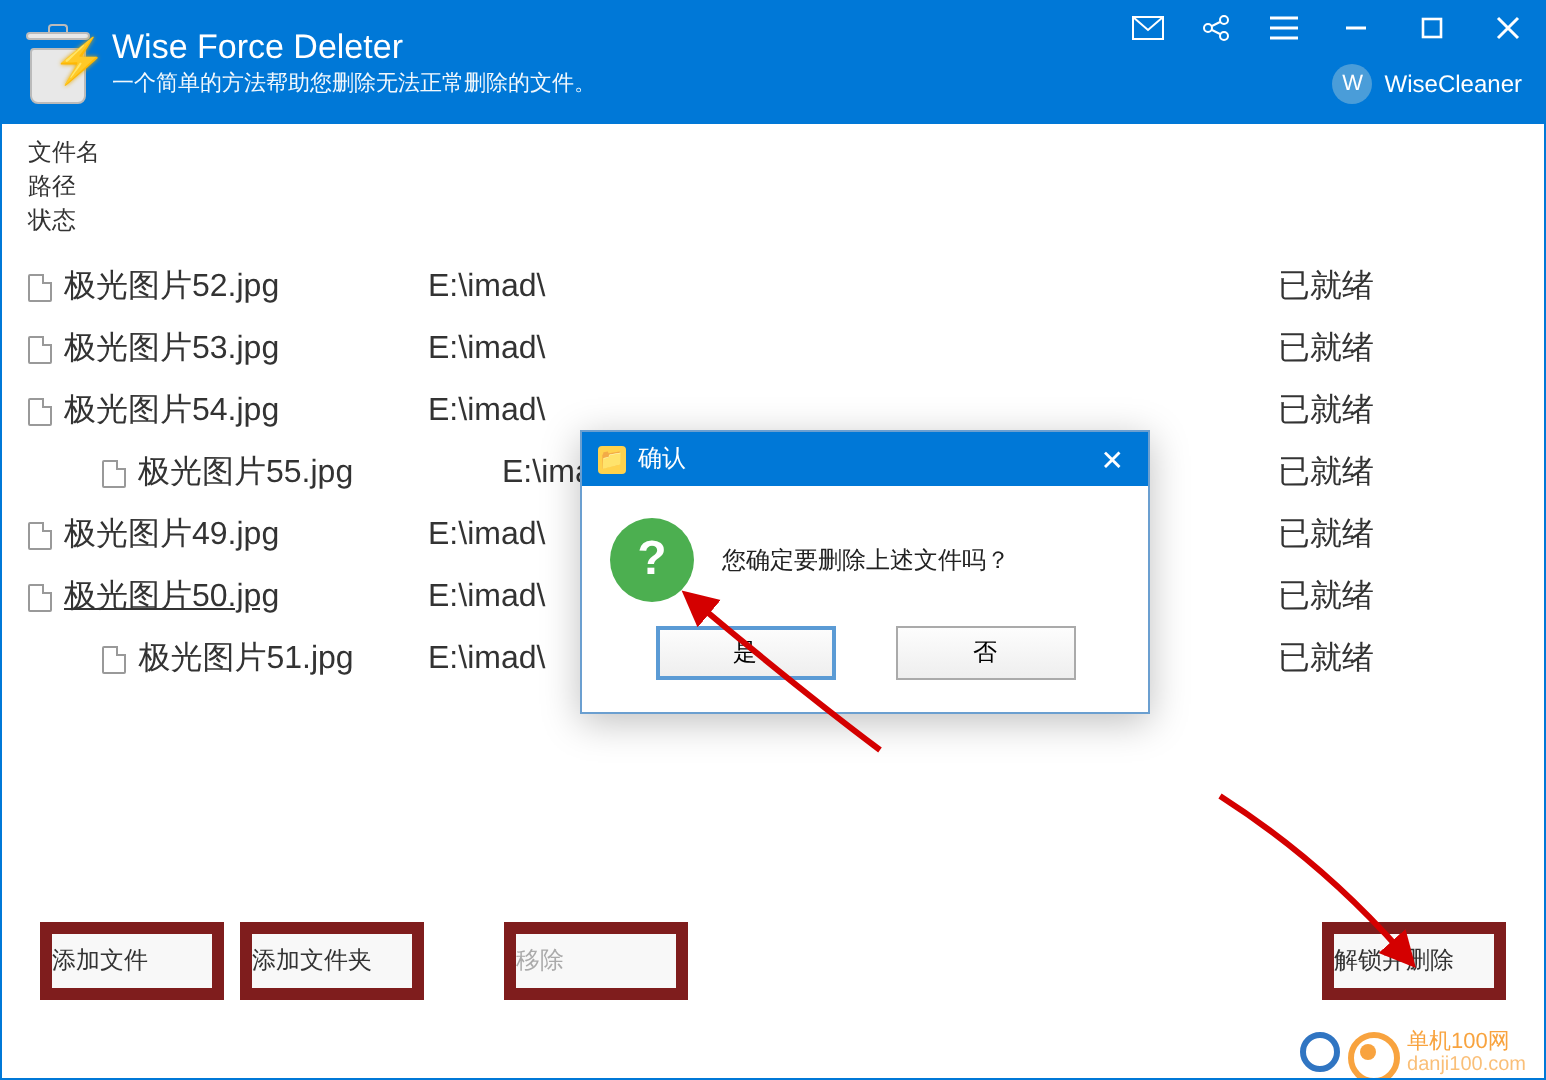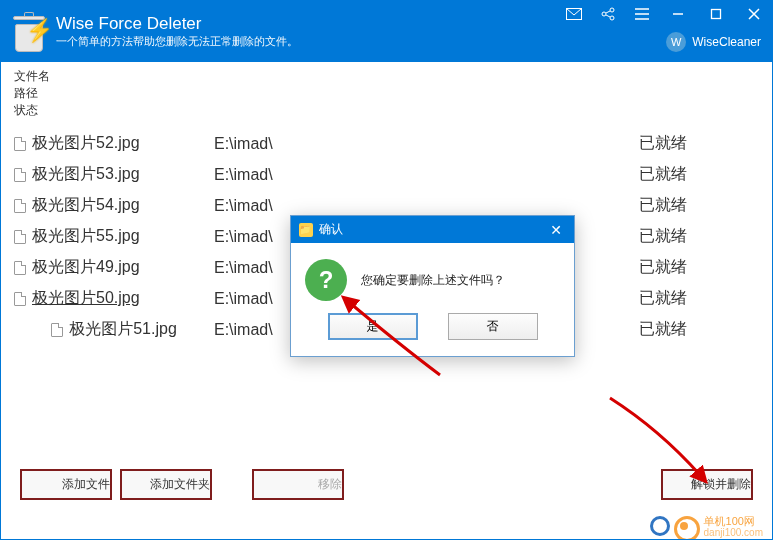--- a/index.html
+++ b/index.html
@@ -25,21 +25,21 @@
 .col-name { width: 200px; }
 .col-path { flex: 1; }
 .col-status { width: 120px; }
 
 .rows { padding: 4px 14px 0; }
 .row { display: flex; font-size: 16px; color: #333; padding: 5px 0; align-items: center; }
 .file-icon { width: 12px; height: 14px; border: 1px solid #999; border-radius: 1px; background: #fff; margin-right: 6px; position: relative; }
 .file-icon::after { content: ""; position: absolute; top: -1px; right: -1px; width: 4px; height: 4px; background: #fff; border-left: 1px solid #999; border-bottom: 1px solid #999; }
 
 .bottom-bar { position: absolute; bottom: 30px; left: 0; right: 0; padding: 10px 20px; display: flex; gap: 8px; }
-.btn { background: #f8f8f8; border: 2px solid #7f1d1d; font-size: 12px; padding: 5px 0; width: 92px; text-align: right; cursor: pointer; color: #333; }
+.btn { background: #f8f8f8; border: 6px solid #7f1d1d; font-size: 12px; padding: 5px 0; width: 92px; text-align: left; cursor: pointer; color: #333; }
 .btn.disabled { color: #aaa; }
 .spacer { flex: 1; }
 .btn.primary { margin-left: auto; }
 
 .watermark { position: absolute; bottom: 2px; right: 10px; display: flex; align-items: center; gap: 4px; opacity: .85; }
 .wm-ring { width: 20px; height: 20px; border: 3px solid #0d5db8; border-radius: 50%; }
 .wm-eye { position: relative; width: 26px; height: 20px; }
 .wm-eye::before { content:""; position:absolute; left:0; top:0; width:20px; height:20px; border:3px solid #f7941e; border-radius:50%; }
 .wm-eye::after { content:""; position:absolute; left:6px; top:6px; width:8px; height:8px; background:#f7941e; border-radius:50%; }
 .wm-text { font-size: 11px; color: #f7941e; line-height: 1.1; }
@@ -146,21 +146,21 @@
     </div>
     <div class="row">
       <div class="col-name" style="display:flex;align-items:center;">
         <span class="file-icon"></span>
         <span>极光图片54.jpg</span>
       </div>
       <div class="col-path">E:\imad\</div>
       <div class="col-status">已就绪</div>
     </div>
     <div class="row">
-      <div class="col-name" style="display:flex;align-items:center;">
+      <div class="col-name" style="display:flex;align-items:center;margin-left:37px;">
         <span class="file-icon"></span>
         <span>极光图片55.jpg</span>
       </div>
       <div class="col-path">E:\imad\</div>
       <div class="col-status">已就绪</div>
     </div>
     <div class="row">
       <div class="col-name" style="display:flex;align-items:center;">
         <span class="file-icon"></span>
         <span>极光图片49.jpg</span>

